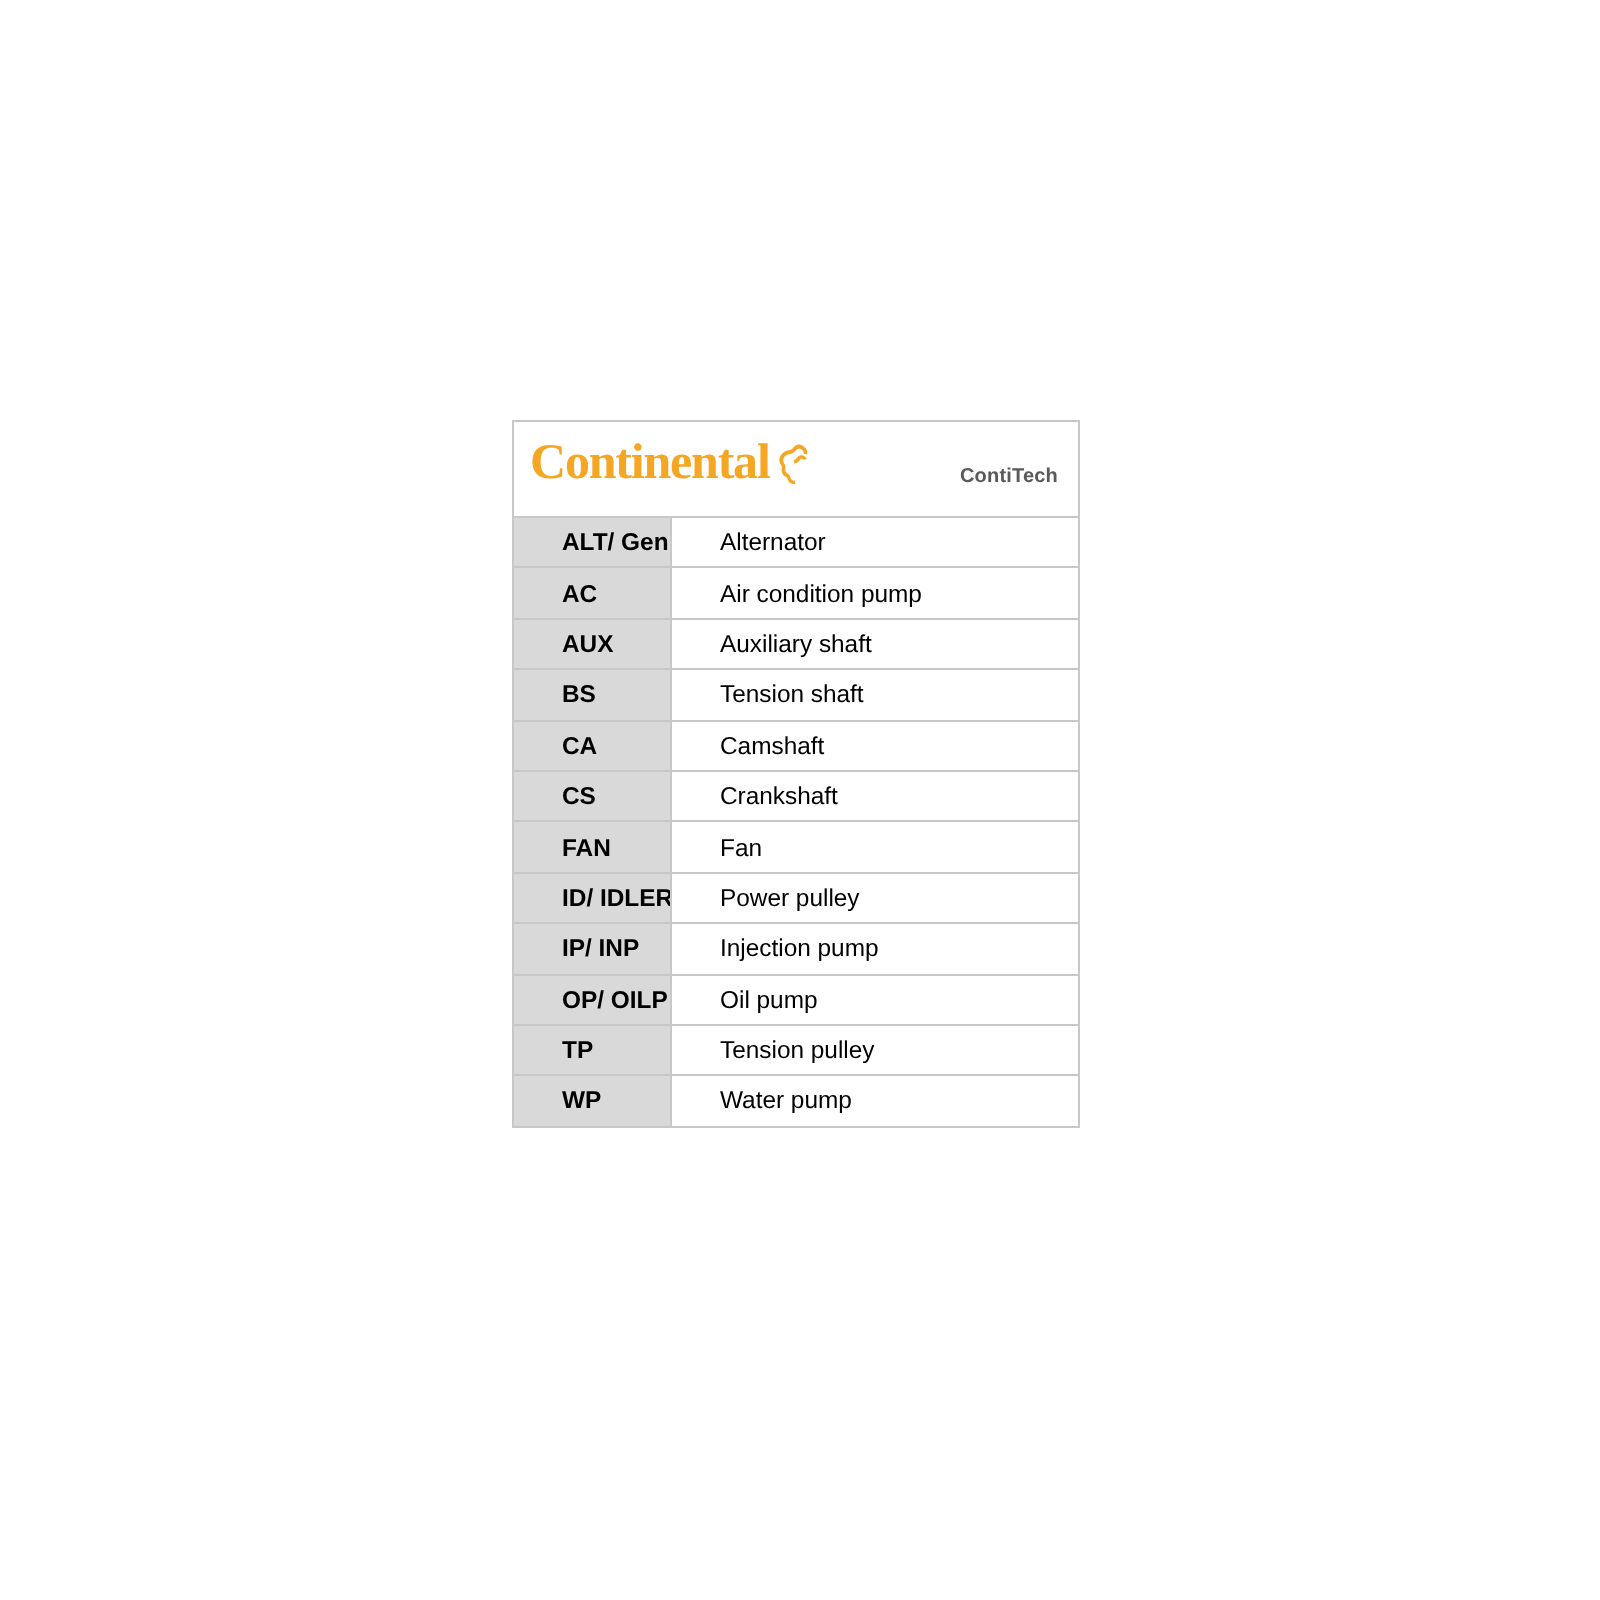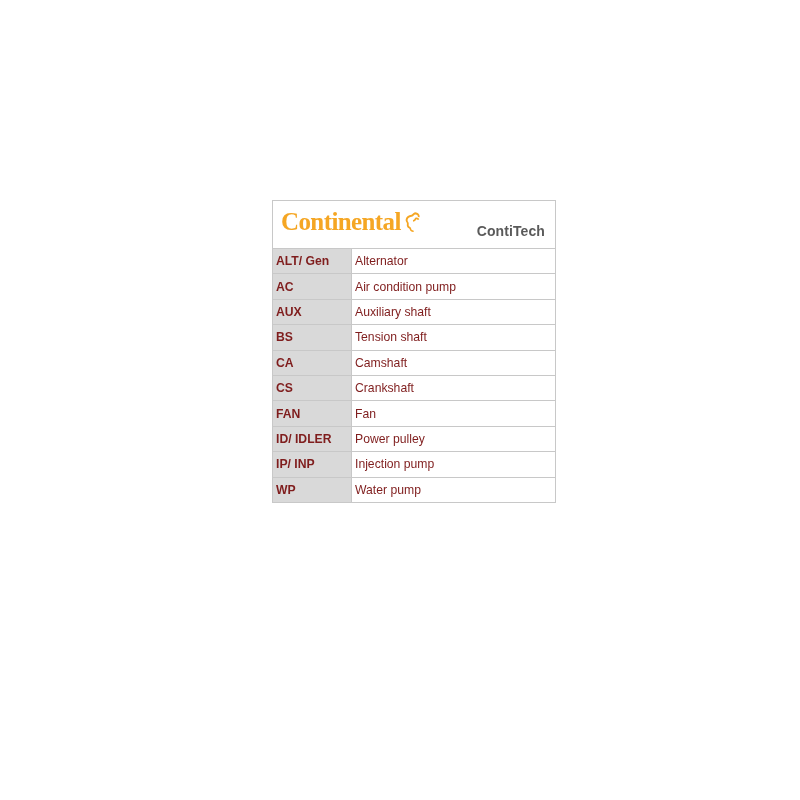--- a/index.html
+++ b/index.html
@@ -16,24 +16,23 @@
     width: 800px;
     height: 800px;
     background: #ffffff;
     overflow: hidden;
   }
 
   
   #legend-card {
     position: absolute;
     left: 256px;
-    top: 200px;
+    top: 210px;
     width: 284px;
     background: #ffffff;
-    margin-left: 16px;
   }
 
   
   #legend-header {
     position: relative;
     height: 48px;
     border: 1px solid #c8c8c8;
     border-bottom: none;
     background: #ffffff;
     box-sizing: border-box;
@@ -61,39 +60,39 @@
     width: 20px;
     height: 22px;
     margin-left: 2px;
   }
   #logo-horse svg { display: block; }
 
   #logo-sub {
     position: absolute;
     right: 10px;
     top: 22px;
-    font-size: 14px;
+    font-size: 10px;
     font-weight: bold;
     color: #5a5a5a;
     letter-spacing: 0.1px;
   }
 
   
   table#legend-table {
     border-collapse: collapse;
     width: 284px;
     table-layout: fixed;
   }
 
   table#legend-table td {
     border: 1px solid #c8c8c8;
     height: 25.4px;
-    padding: 0 0 0 3px;
+    padding: 0 0 0 24px;
     font-size: 12.2px;
-    color: #7f1d1d;
+    color: #000000;
     vertical-align: middle;
     box-sizing: border-box;
     overflow: hidden;
     white-space: nowrap;
   }
 
   td.abbr {
     width: 79px;
     background: #d9d9d9;
     font-weight: bold;
@@ -157,20 +156,28 @@
         </tr>
         <tr>
           <td class="abbr">ID/ IDLER</td>
           <td class="desc">Power pulley</td>
         </tr>
         <tr>
           <td class="abbr">IP/ INP</td>
           <td class="desc">Injection pump</td>
         </tr>
         <tr>
+          <td class="abbr">OP/ OILP</td>
+          <td class="desc">Oil pump</td>
+        </tr>
+        <tr>
+          <td class="abbr">TP</td>
+          <td class="desc">Tension pulley</td>
+        </tr>
+        <tr>
           <td class="abbr">WP</td>
           <td class="desc">Water pump</td>
         </tr>
       </tbody>
     </table>
 
   </div>
 
 </div>
 

